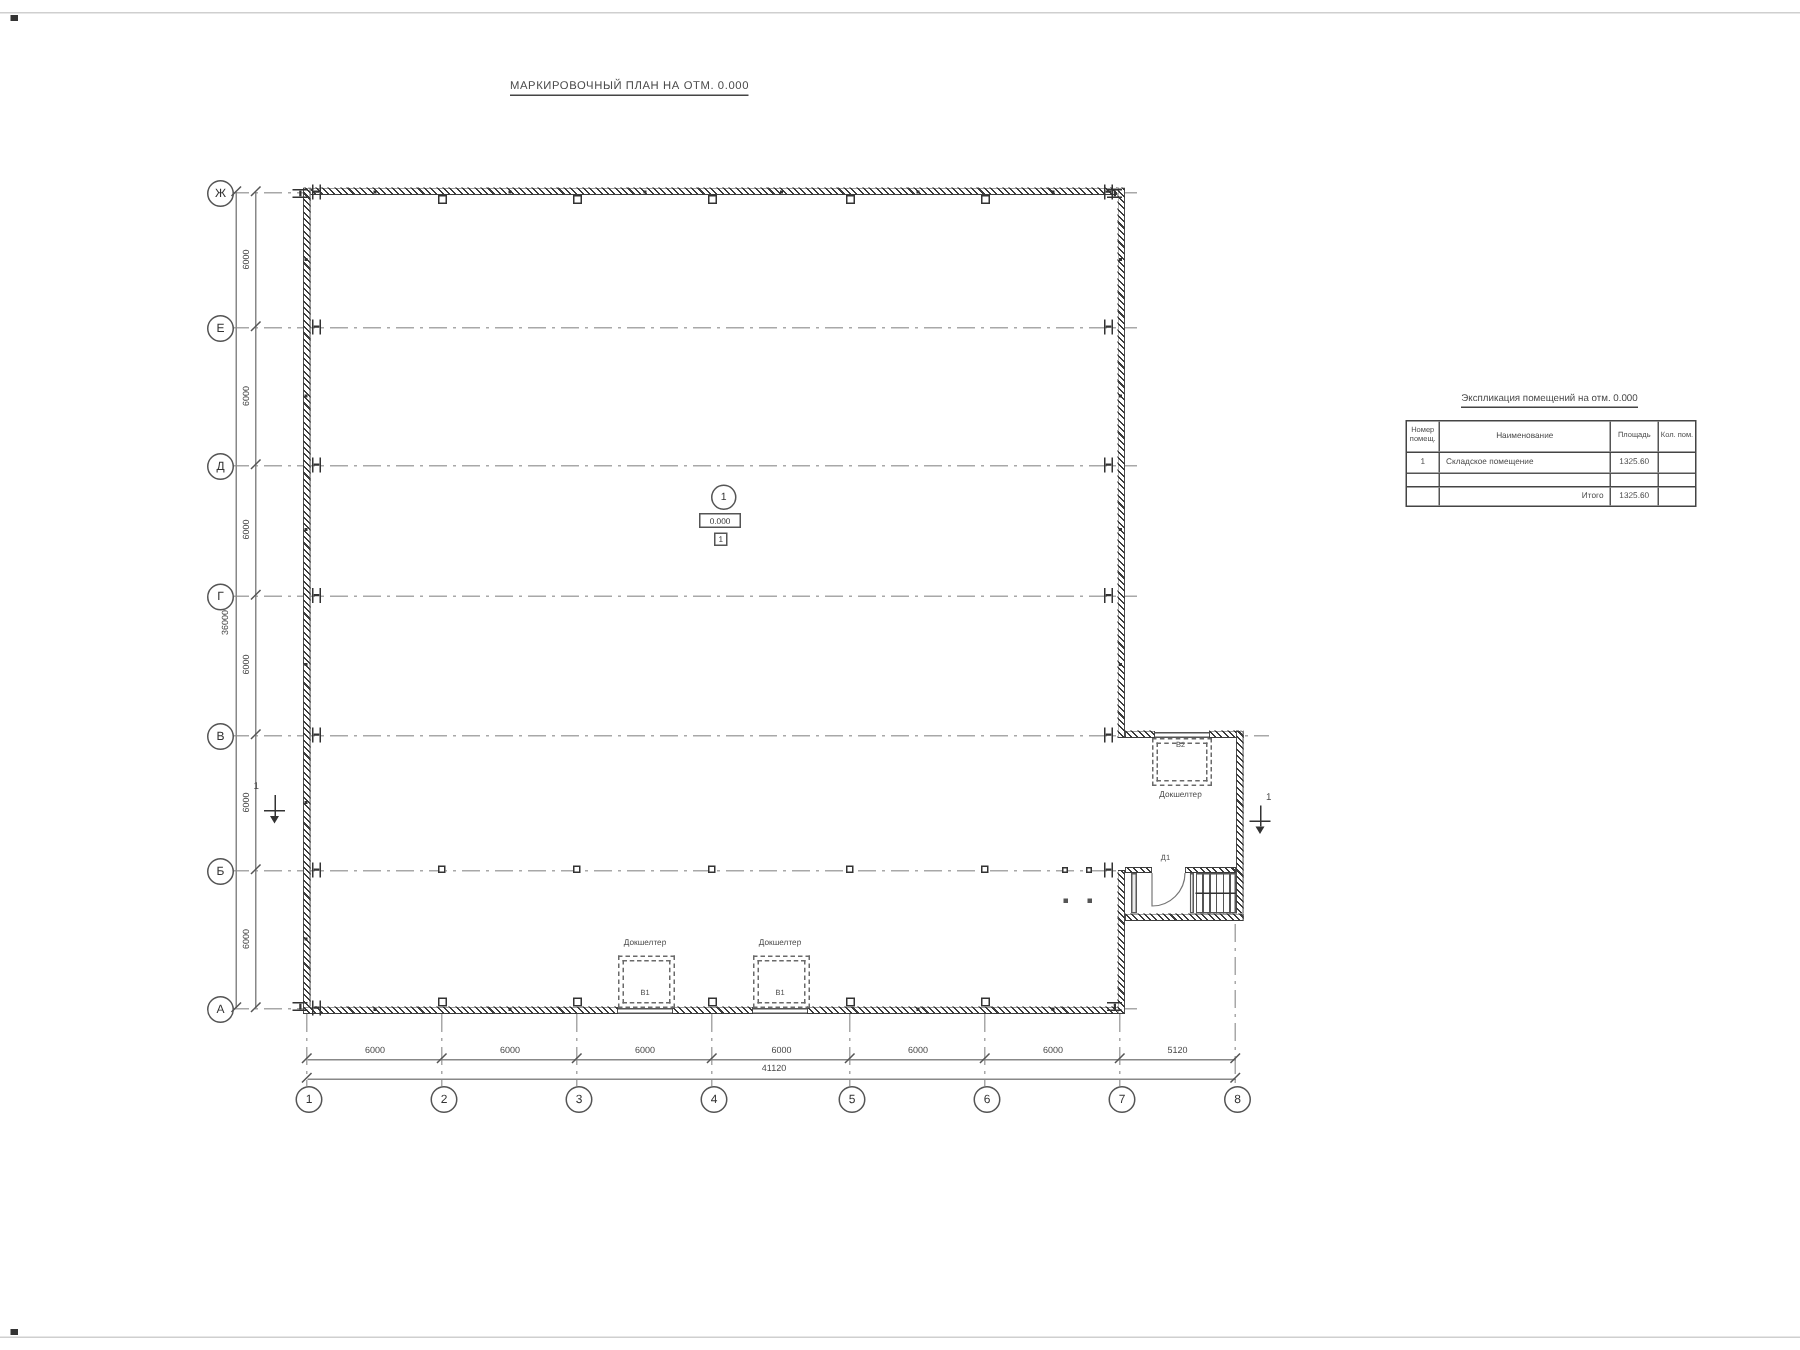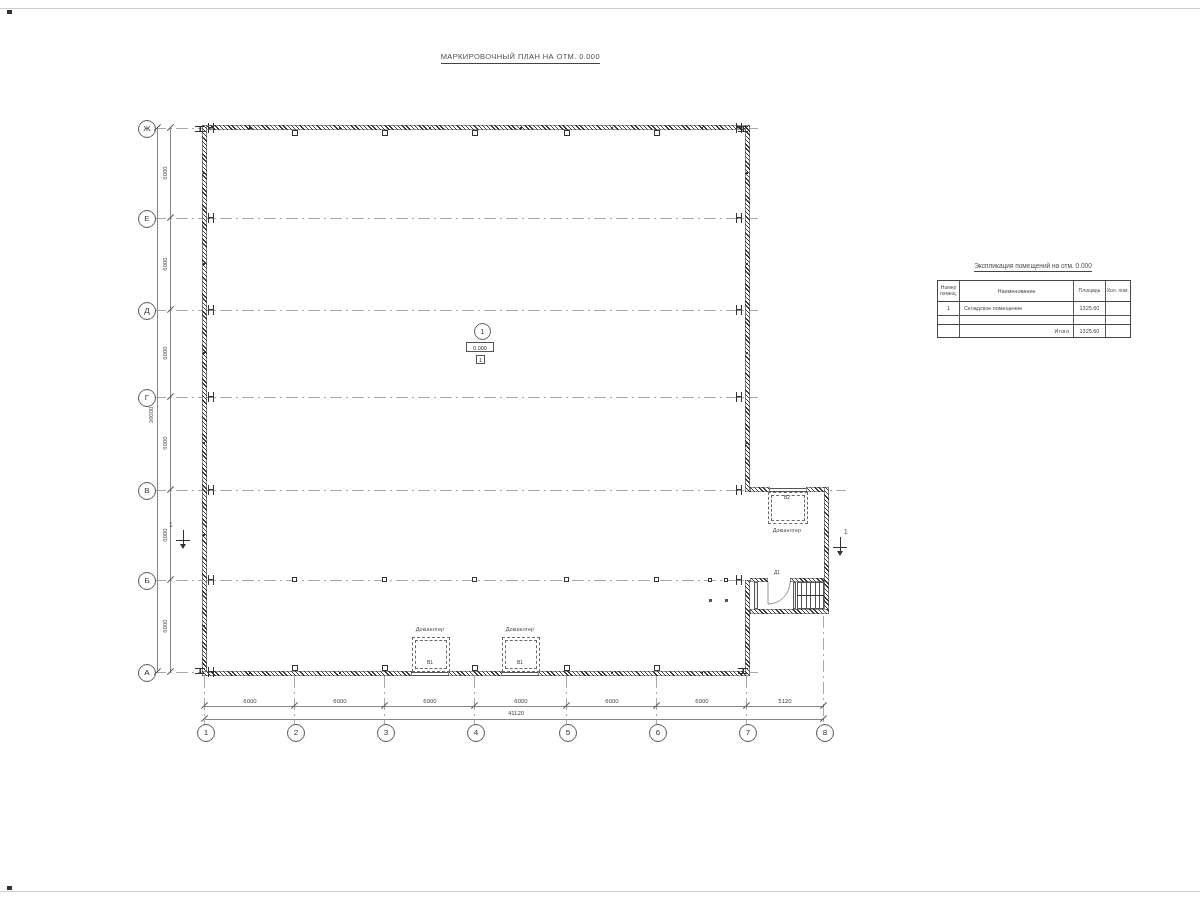--- a/index.html
+++ b/index.html
@@ -52,21 +52,21 @@
 </head>
 <body>
 
 <div id="canvas">
 
   <div class="frame" style="top:8px;"></div>
   <div class="frame" style="top:891px;"></div>
   <div class="abs" style="left:7px;top:10px;width:5px;height:4px;background:#333;"></div>
   <div class="abs" style="left:7px;top:886px;width:5px;height:4px;background:#333;"></div>
 
-  <div class="t" style="left:330px;top:52px;width:270px;text-align:right;font-size:7.5px;letter-spacing:.4px;">
+  <div class="t" style="left:340px;top:52px;width:270px;text-align:left;font-size:7.5px;letter-spacing:.4px;">
     <span class="u">МАРКИРОВОЧНЫЙ ПЛАН НА ОТМ. 0.000</span>
   </div>
 
   <div class="lineh" style="left:154px;top:128px;width:604px;"></div>
   <div class="lineh" style="left:154px;top:218px;width:604px;"></div>
   <div class="lineh" style="left:154px;top:310px;width:604px;"></div>
   <div class="lineh" style="left:154px;top:397px;width:604px;"></div>
   <div class="lineh" style="left:154px;top:490px;width:692px;"></div>
   <div class="lineh" style="left:154px;top:580px;width:604px;"></div>
   <div class="lineh" style="left:154px;top:672px;width:604px;"></div>

